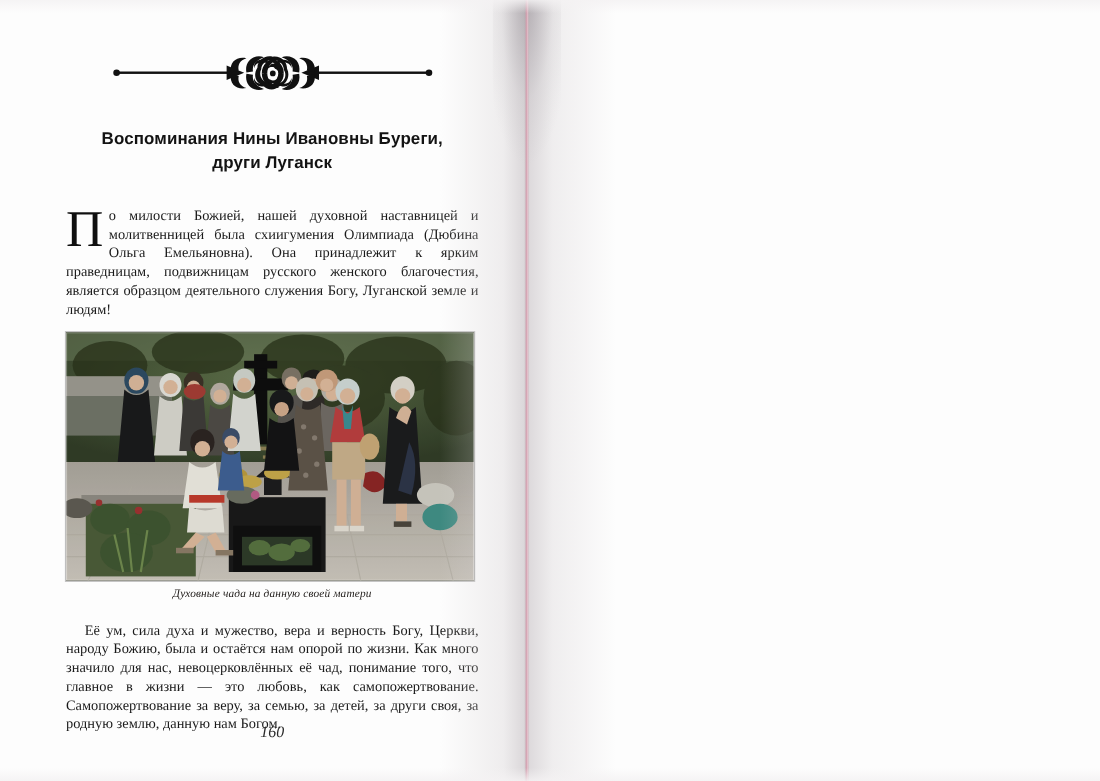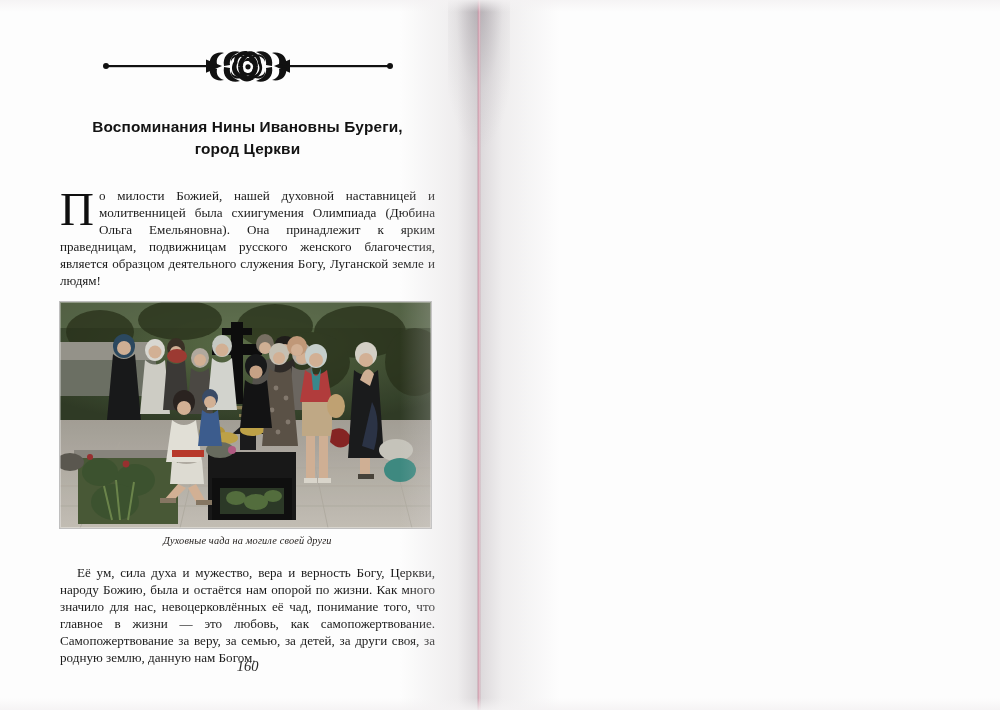--- a/index.html
+++ b/index.html
@@ -212,21 +212,21 @@
               <path d="M140 20.5 C140 29 147 35 156 34 C148 30 145 26 145 20.5 Z"></path>
               <path d="M154 10 C162 6 168 10 167 16 C166 11 160 9 154 12 Z"></path>
               <path d="M154 31 C162 35 168 31 167 25 C166 30 160 32 154 29 Z"></path>
             </g>
           </g>
         </svg>
       </div>
 
       <div class="chapter-title">
         <div>Воспоминания Нины Ивановны Бyреги,</div>
-        <div>город Церкви</div>
+        <div>други Луганск</div>
       </div>
 
       <p class="intro">
         <span class="dropcap">П</span><span>о милости Божией, нашей духовной наставницей и молитвенницей была схиигумения Олимпиада (Дюбина Ольга Емельяновна). Она принадлежит к ярким праведницам, подвижницам русского женского благочестия, является образцом деятельного служения Богу, Луганской земле и людям!</span>
       </p>
 
       <div class="photo-frame">
         <svg width="371" height="226" viewBox="0 0 371 226" preserveAspectRatio="none">
           <defs>
             <linearGradient id="skyg" x1="0" y1="0" x2="0" y2="1">
@@ -414,21 +414,21 @@
             <ellipse cx="196" cy="64" rx="11" ry="12" fill="#17181a"></ellipse>
             <circle cx="196" cy="70" r="6.6" fill="#d0a98c"></circle>
             <path d="M185 78 q11 9 22 0 l5 48 h-32 z" fill="#121214"></path>
           </g>
 
           <rect x="0" y="0" width="371" height="226" fill="#2b2f22" opacity="0.06"></rect>
           <rect x="0" y="0" width="371" height="226" fill="none" stroke="#ffffff" stroke-width="2" opacity="0.35"></rect>
         </svg>
       </div>
 
-      <div class="photo-caption">Духовные чада на могиле своей други</div>
+      <div class="photo-caption">Духовные чада на данную своей матери</div>
 
       <p class="after-photo">Её ум, сила духа и мужество, вера и верность Богу, Церкви, народу Божию, была и остаётся нам опорой по жизни. Как много значило для нас, невоцерковлённых её чад, понимание того, что главное в жизни — это любовь, как самопожертвование. Самопожертвование за веру, за семью, за детей, за други своя, за родную землю, данную нам Богом.</p>
     </div>
 
     <div class="folio">160</div>
   </div>
 
   <div class="page right">
     
   </div>

